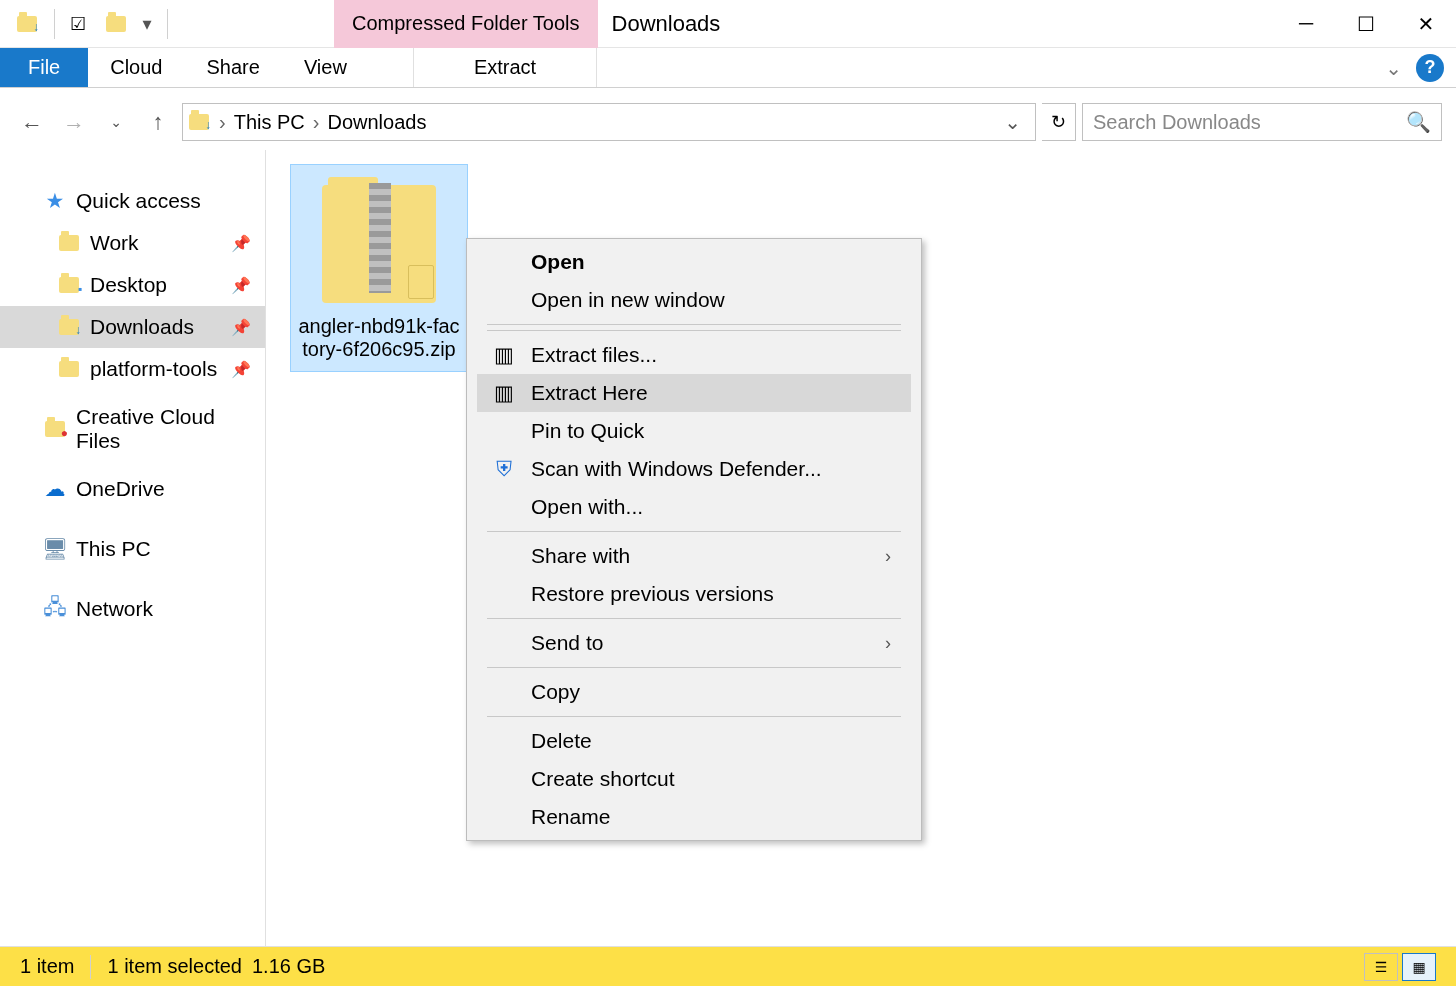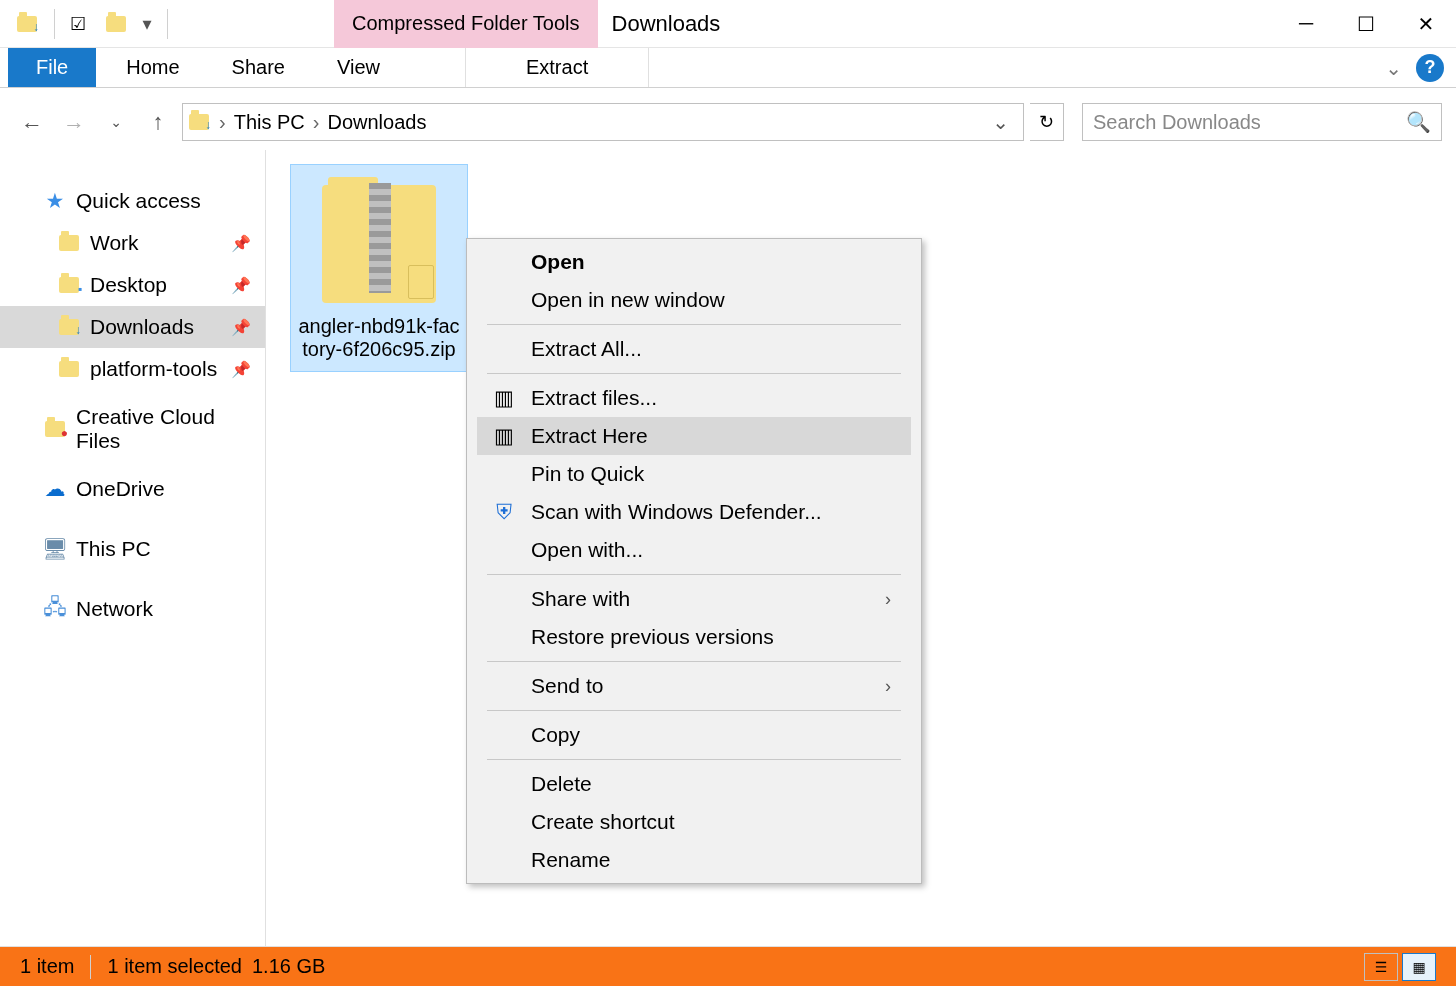--- a/index.html
+++ b/index.html
@@ -10,36 +10,36 @@
   .qat { display: flex; align-items: center; height: 100%; padding-left: 10px; }
   .qat-item { width: 34px; height: 34px; display:flex; align-items:center; justify-content:center; margin-right:4px; }
   .divider-v { width:1px; height:30px; background:#d0d0d0; margin:0 6px; }
   .context-tab { background:#f5c8d9; height:48px; padding:0 18px; display:flex; align-items:center; font-size:20px; margin-left:160px;}
   .wintitle { margin-left:14px; font-size:22px; }
   .win-controls { margin-left:auto; display:flex; }
   .win-btn { width:60px; height:40px; display:flex; align-items:center; justify-content:center; font-size:20px;}
 
   
   .ribbon { height: 40px; display:flex; align-items:stretch; border-bottom:1px solid #d0d0d0; }
-  .ribbon-tab { padding:0 22px; display:flex; align-items:center; font-size:20px;margin-left:8px; }
+  .ribbon-tab { padding:0 22px; display:flex; align-items:center; font-size:20px; }
   .ribbon-tab.file { background:#1979ca; color:#fff; padding:0 28px; }
-  .ribbon-tab.contextual { border-left:1px solid #e0e0e0; border-right:1px solid #e0e0e0; margin-left:63px; padding:0 60px;}
+  .ribbon-tab.contextual { border-left:1px solid #e0e0e0; border-right:1px solid #e0e0e0; margin-left:44px; padding:0 60px;}
   .ribbon-right { margin-left:auto; display:flex; align-items:center; padding-right:12px; gap:14px; }
   .help-icon { width:28px; height:28px; border-radius:50%; background:#1979ca; color:#fff; display:flex; align-items:center; justify-content:center; font-weight:bold; font-size:18px;}
 
   
   .navrow { height:56px; display:flex; align-items:center; padding:0 14px; gap:6px; margin-top:6px;}
   .nav-arrow { width:36px; height:36px; display:flex; align-items:center; justify-content:center; color:#555; font-size:22px;}
   .nav-arrow.disabled { color:#b0b0b0; }
   .addrbox { flex:1; height:38px; border:1px solid #c0c0c0; display:flex; align-items:center; padding:0 6px; font-size:20px; }
   .crumb { padding:0 4px; }
   .crumb-sep { color:#666; padding:0 4px;}
   .addr-dd { margin-left:auto; color:#555; padding:0 8px;}
   .refresh-btn { width:34px; height:38px; border:1px solid #c0c0c0; border-left:none; display:flex; align-items:center; justify-content:center; font-size:18px;}
-  .searchbox { width:360px; height:38px; border:1px solid #c0c0c0; display:flex; align-items:center; padding:0 10px; margin-left:12px; font-size:20px; color:#888;}
+  .searchbox { width:360px; height:38px; border:1px solid #c0c0c0; display:flex; align-items:center; padding:0 10px; font-size:20px; color:#888;}
   .searchbox .mag { margin-left:auto; color:#555;}
 
   
   .body-area { display:flex; height: calc(986px - 48px - 40px - 62px - 40px); position:relative; }
 
   
   .sidebar { width:266px; border-right:1px solid #e0e0e0; padding-top:30px; }
   .side-item { display:flex; align-items:center; height:42px; padding-left:44px; font-size:21px; position:relative;}
   .side-item.child { padding-left:58px;text-align:center; }
   .side-item.selected { background:#d9d9d9; }
@@ -59,21 +59,21 @@
   
   .ctxmenu { position:absolute; left:466px; top:238px; width:456px; background:#f1f1f1; border:1px solid #bcbcbc; box-shadow:3px 3px 6px rgba(0,0,0,0.25); padding:4px 10px; z-index:50;}
   .ctx-item { display:flex; align-items:center; height:38px; padding:0 20px 0 54px; font-size:21px; position:relative;}
   .ctx-item.bold { font-weight:600; }
   .ctx-item.hovered { background:#d8d8d8; }
   .ctx-item .pre-ico { position:absolute; left:16px; width:22px; height:22px; display:flex; align-items:center; justify-content:center;}
   .ctx-item .arrow { margin-left:auto; color:#555; font-size:18px;}
   .ctx-sep { height:1px; background:#c8c8c8; margin:5px 10px 5px 10px;}
 
   
-  .statusbar { position:absolute; bottom:0; left:0; right:0; height:40px; border-top:1px solid #e0e0e0; display:flex; align-items:center; padding:0 20px; font-size:20px; background:#f97316;}
+  .statusbar { position:absolute; bottom:0; left:0; right:0; height:40px; border-top:1px solid #e0e0e0; display:flex; align-items:center; padding:0 20px; font-size:20px; background:#fde047;}
   .status-sep { width:1px; height:24px; background:#d0d0d0; margin:0 16px;}
   .view-toggles { margin-left:auto; display:flex; gap:4px;}
   .vt { width:34px; height:28px; border:1px solid #c0c0c0; display:flex; align-items:center; justify-content:center; font-size:14px;}
   .vt.active { border-color:#1979ca; background:#e6f2fb;}
 
   
   .folder-ico { width:20px; height:16px; background:#f6dd7e; border-radius:2px; position:relative; display:inline-block;}
   .folder-ico::before { content:""; position:absolute; top:-4px; left:2px; width:8px; height:4px; background:#f6dd7e; border-radius:1px 1px 0 0;}
   .dl-arrow-overlay { position:absolute; right:-2px; bottom:-2px; color:#1979ca; font-size:12px;}
   .badge-overlay { position:absolute; right:-3px; bottom:-3px; font-size:12px;}
@@ -102,21 +102,21 @@
   <div class="wintitle">Downloads</div>
   <div class="win-controls">
     <div class="win-btn">─</div>
     <div class="win-btn">☐</div>
     <div class="win-btn">✕</div>
   </div>
 </div>
 
 <div class="ribbon">
   <div class="ribbon-tab file">File</div>
-  <div class="ribbon-tab">Home</div>
+  <div class="ribbon-tab">Cloud</div>
   <div class="ribbon-tab">Share</div>
   <div class="ribbon-tab">View</div>
   <div class="ribbon-tab contextual">Extract</div>
   <div class="ribbon-right">
     <span style="color:#777;font-size:20px;">⌄</span>
     <div class="help-icon">?</div>
   </div>
 </div>
 
 <div class="navrow">
@@ -224,23 +224,20 @@
 </div>
 
 <div class="ctxmenu">
   <div class="ctx-item bold">
       <span>Open</span>
     </div>
   <div class="ctx-item">
       <span>Open in new window</span>
     </div>
   <div class="ctx-sep"></div>
-  <div class="ctx-item">
-      <span>Extract All...</span>
-    </div>
   <div class="ctx-sep"></div>
   <div class="ctx-item">
     <span class="pre-ico">▥</span>
     <span>Extract files...</span>
   </div>
   <div class="ctx-item hovered">
     <span class="pre-ico">▥</span>
     <span>Extract Here</span>
   </div>
   <div class="ctx-item">

